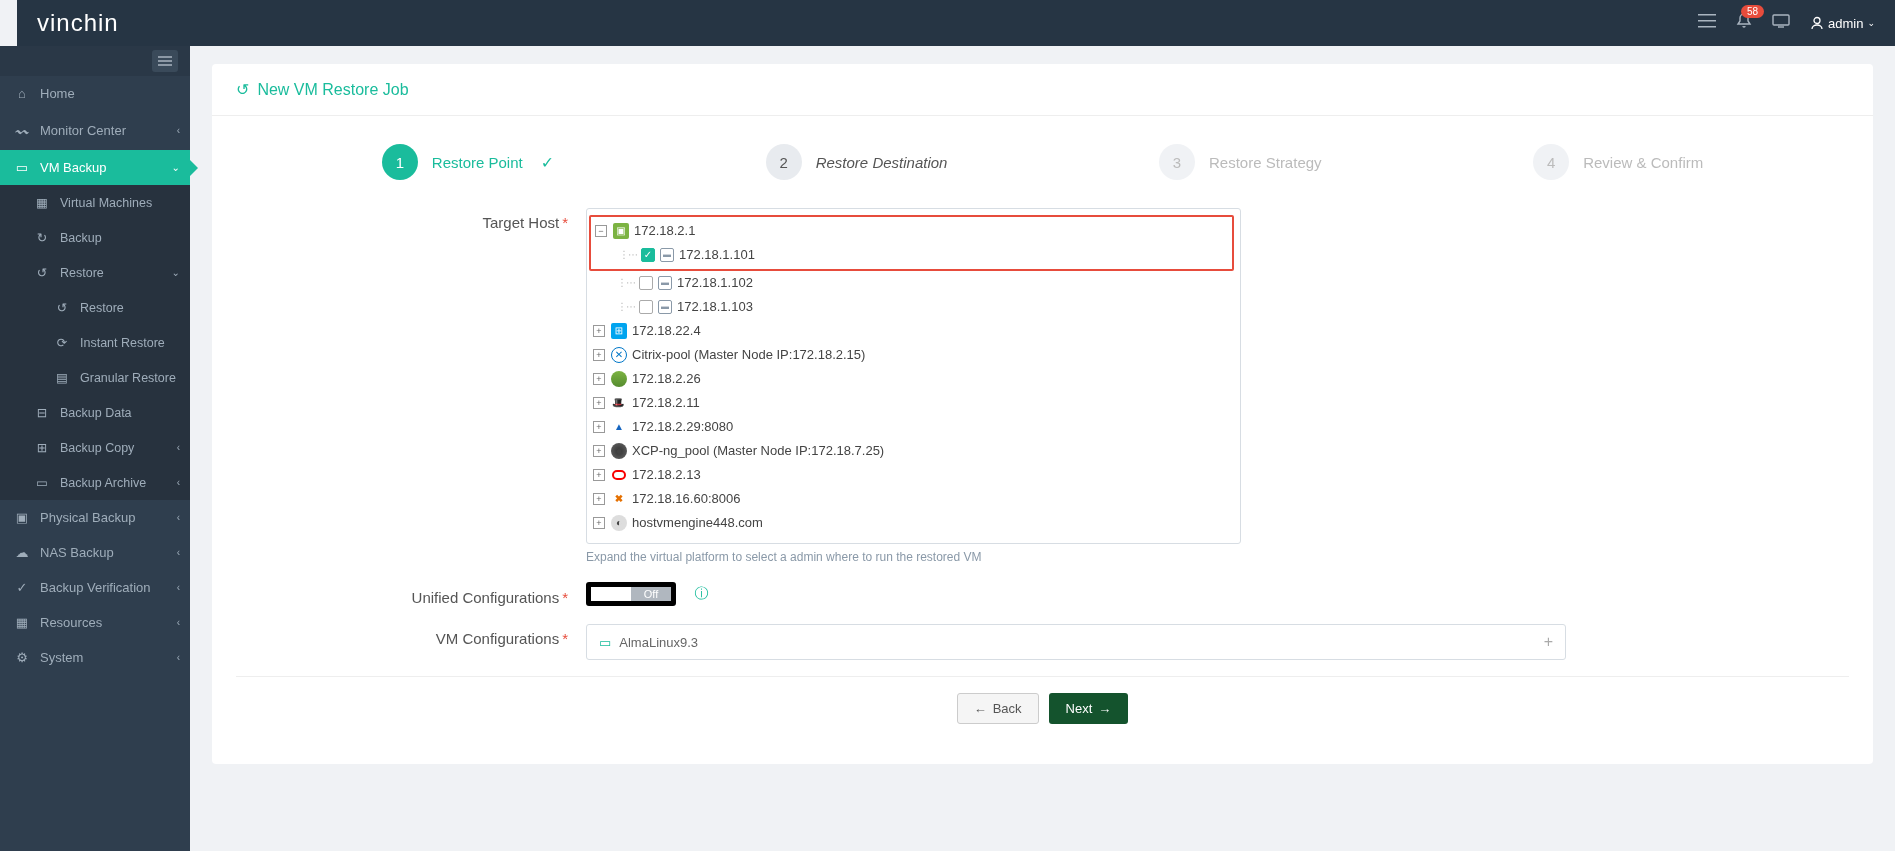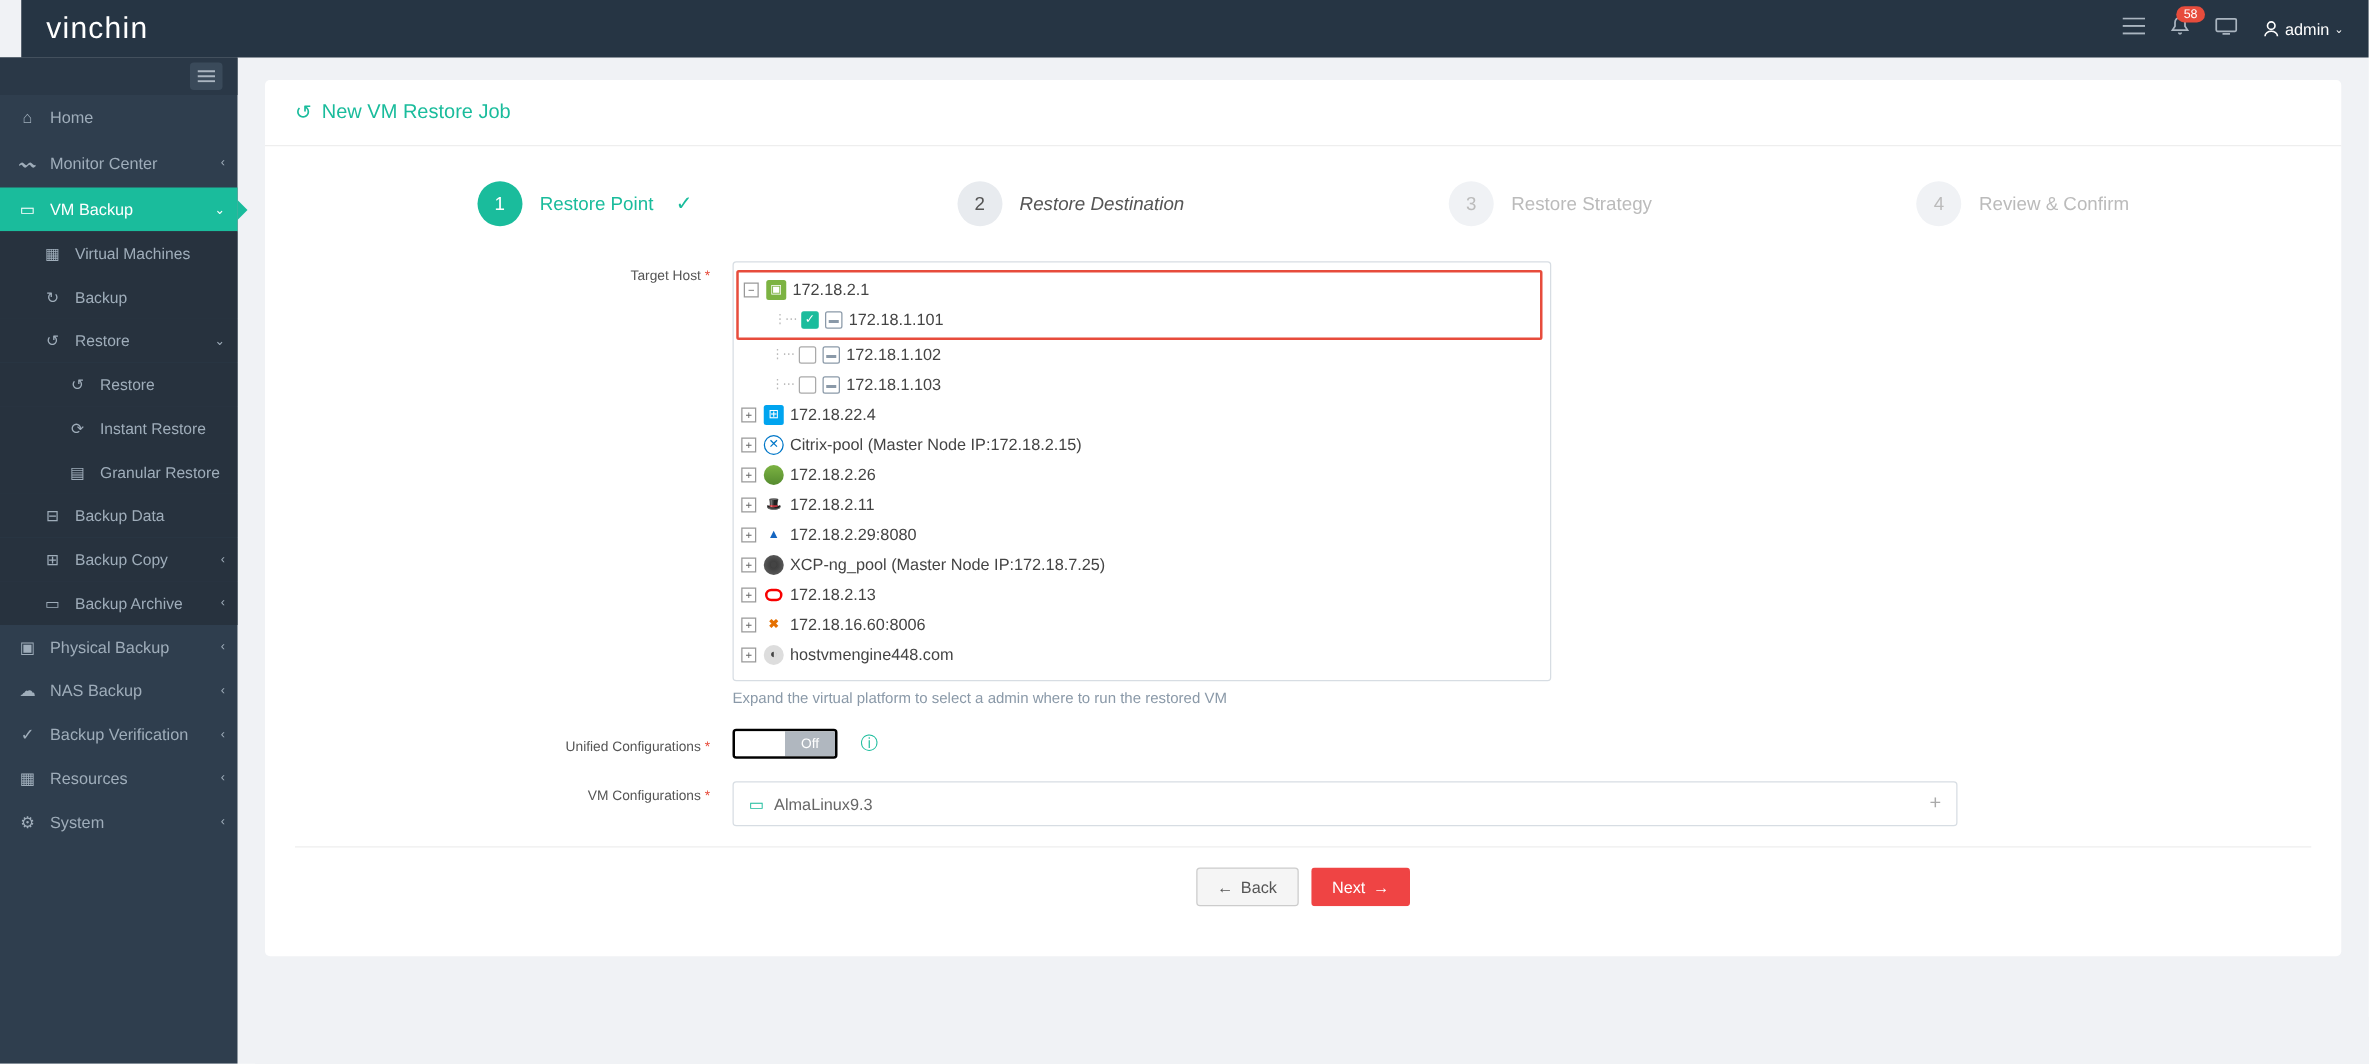--- a/index.html
+++ b/index.html
@@ -35,48 +35,48 @@
 .step-num { width: 36px; height: 36px; border-radius: 50%; display: flex; align-items: center; justify-content: center; font-size: 15px; }
 .step.done .step-num { background: #1abc9c; color: #fff; }
 .step.done .step-label { color: #1abc9c; font-size: 15px; }
 .step.active .step-num { background: #e8ebef; color: #555; }
 .step.active .step-label { color: #555; font-size: 15px; font-style: italic; }
 .step.pending .step-num { background: #f0f2f5; color: #bbb; }
 .step.pending .step-label { color: #bbb; font-size: 15px; }
 .step-check { color: #1abc9c; margin-left: 4px; }
 
 .form-row { display: flex; align-items: flex-start; margin-bottom: 8px; }
-.form-label { width: 350px; text-align: right; padding-right: 18px; padding-top: 6px; color: #555; font-size: 11px; }
+.form-label { width: 350px; text-align: right; padding-right: 18px; padding-top: 6px; color: #555; font-size: 15px; }
 .form-label .req { color: #e74c3c; margin-left: 3px; }
 .form-content { flex: 1; max-width: 655px; }
 
 .tree-box { border: 1px solid #d7dde3; border-radius: 3px; padding: 8px 10px 8px 6px; font-size: 13px; color: #444; }
 .tree-node { display: flex; align-items: center; padding: 2px 0; line-height: 20px; }
 .tree-toggle { width: 12px; height: 12px; border: 1px solid #999; display: inline-flex; align-items: center; justify-content: center; font-size: 9px; margin-right: 6px; cursor: pointer; color: #666; background: #fff; }
 .tree-icon { width: 16px; height: 16px; margin-right: 5px; display: inline-flex; align-items: center; justify-content: center; border-radius: 2px; font-size: 10px; }
 .tree-dots { color: #bbb; font-size: 10px; letter-spacing: -1px; margin: 0 2px 0 4px; }
 .tree-chk { width: 14px; height: 14px; border: 1px solid #aaa; border-radius: 2px; margin: 0 5px 0 2px; display: inline-flex; align-items: center; justify-content: center; cursor: pointer; }
 .tree-chk.checked { background: #1abc9c; border-color: #1abc9c; color: #fff; font-size: 10px; }
 .host-icon { width: 14px; height: 14px; border: 1px solid #8a99a8; border-radius: 2px; display: inline-flex; align-items: center; justify-content: center; margin-right: 5px; font-size: 8px; color: #8a99a8; }
 .highlight-box { border: 2px solid #e74c3c; padding: 2px 4px; margin: -2px -4px 0 -4px; border-radius: 2px; }
 .hint { color: #8a99a8; font-size: 12px; margin-top: 6px; }
 
-.toggle-switch { display: inline-flex; border-radius: 3px; overflow: hidden; border: 2px solid #000000; height: 24px; vertical-align: middle; }
+.toggle-switch { display: inline-flex; border-radius: 3px; overflow: hidden; border: 5px solid #000000; height: 24px; vertical-align: middle; }
 .toggle-switch .on { width: 40px; background: #fff; }
 .toggle-switch .off { width: 40px; background: #b0b7bf; color: #fff; font-size: 11px; display: flex; align-items: center; justify-content: center; }
 .info-icon { color: #1abc9c; margin-left: 14px; font-size: 14px; cursor: pointer; vertical-align: middle; }
 
 .vm-config-row { border: 1px solid #d7dde3; border-radius: 3px; padding: 8px 12px; display: flex; align-items: center; justify-content: space-between; color: #666; font-size: 13px; }
 .vm-config-left { display: flex; align-items: center; gap: 8px; }
 .plus-icon { color: #aaa; font-size: 16px; cursor: pointer; }
 
 .footer-btns { padding: 16px 0; display: flex; justify-content: center; gap: 10px; border-top: 1px solid #eee; margin-top: 16px; }
 .btn { padding: 7px 16px; font-size: 13px; border-radius: 3px; cursor: pointer; display: inline-flex; align-items: center; gap: 6px; border: 1px solid transparent; }
 .btn-default { background: #f5f5f5; border-color: #ccc; color: #555; }
-.btn-primary { background: #ef4444; color: #fff; justify-content: flex-end; }
+.btn-primary { background: #14532d; color: #fff; justify-content: flex-end; }
 
 .ic-vmware { background: #7cb342; color: #fff; }
 .ic-win { background: #00a4ef; color: #fff; }
 .ic-citrix { background: #fff; border: 1px solid #0077c8; color: #0077c8; border-radius: 50%; }
 .ic-green { background: linear-gradient(#7cb342, #558b2f); border-radius: 50%; }
 .ic-redhat { color: #cc0000; }
 .ic-blue-a { color: #1565c0; font-weight: bold; }
 .ic-xcp { background: radial-gradient(#333, #666); border-radius: 50%; }
 .ic-oracle { border: 2px solid #f80000; border-radius: 8px; width: 14px; height: 10px; }
 .ic-prox { color: #e57000; font-weight: bold; }

